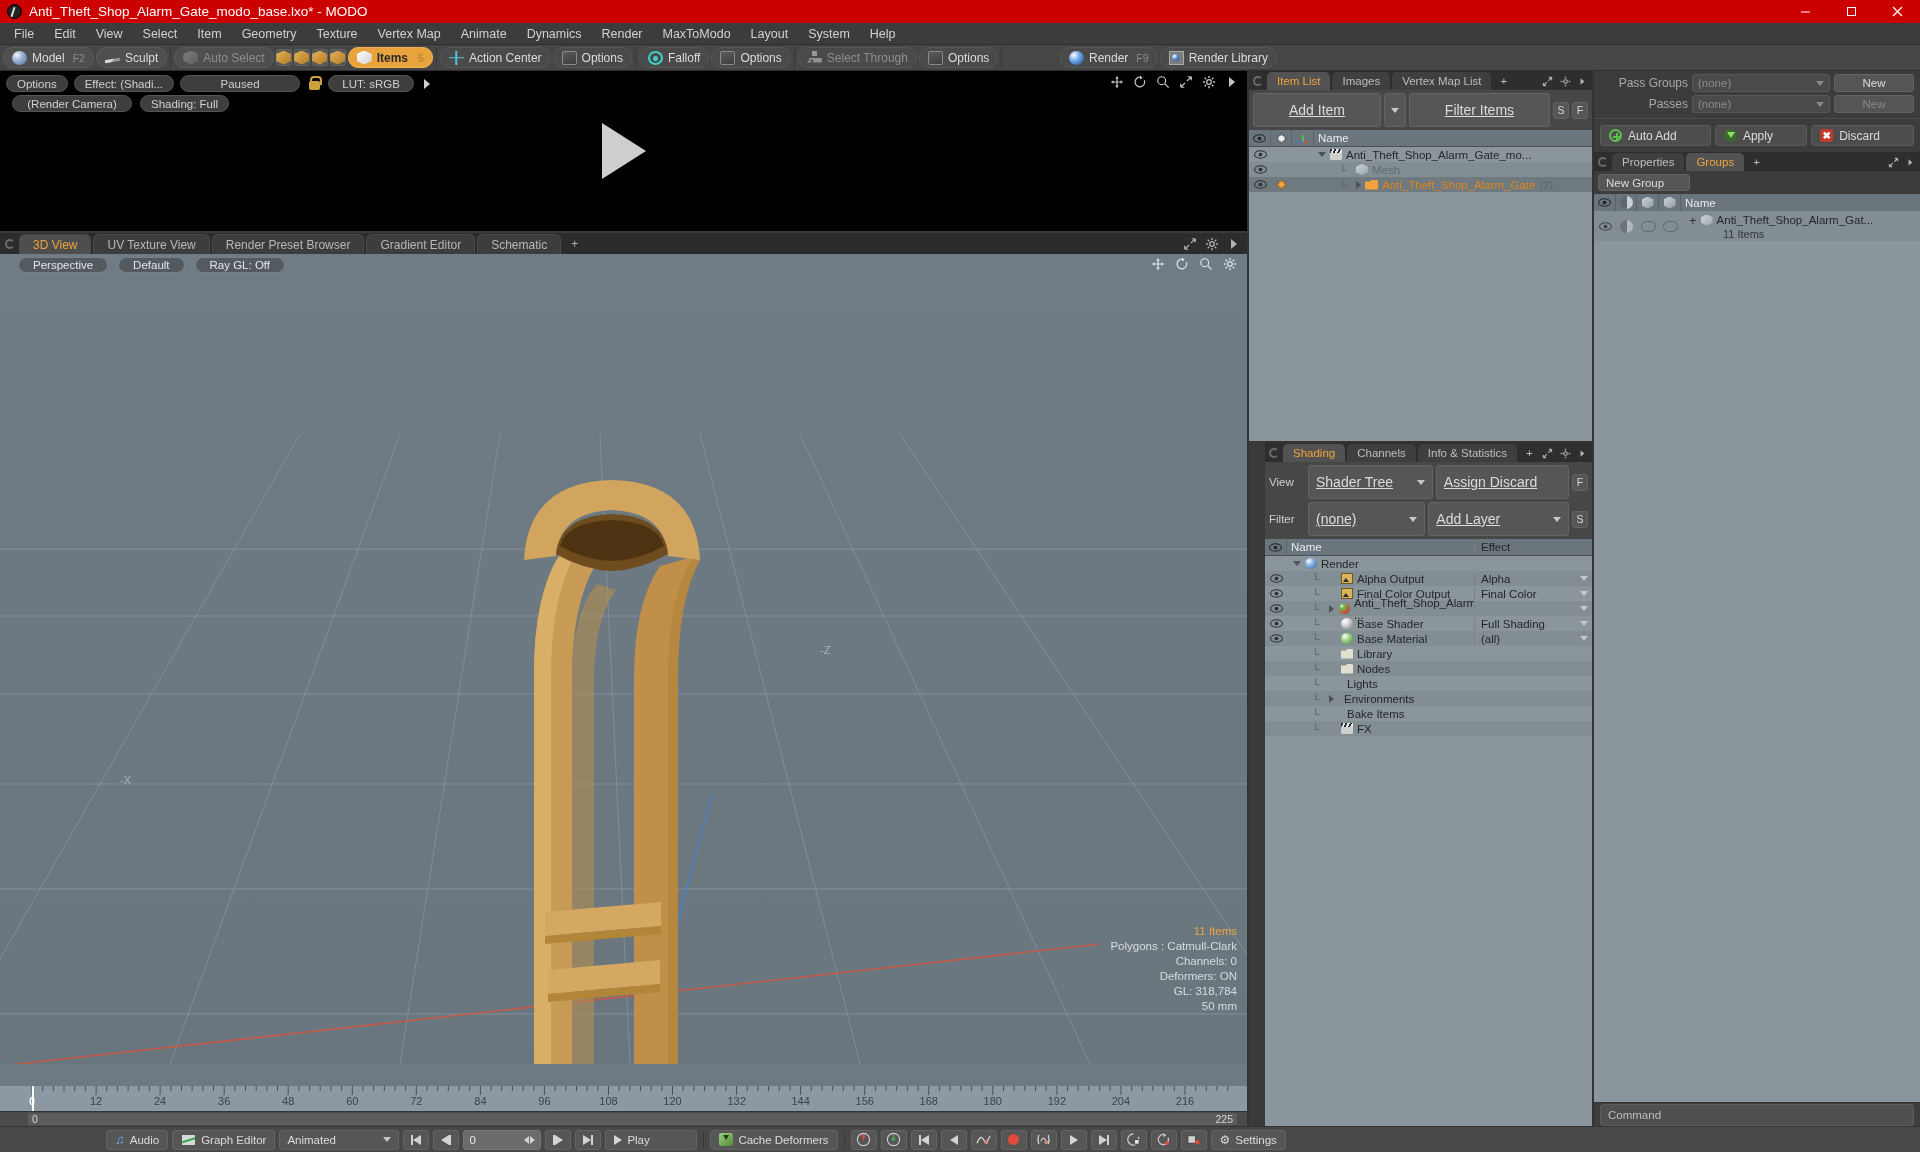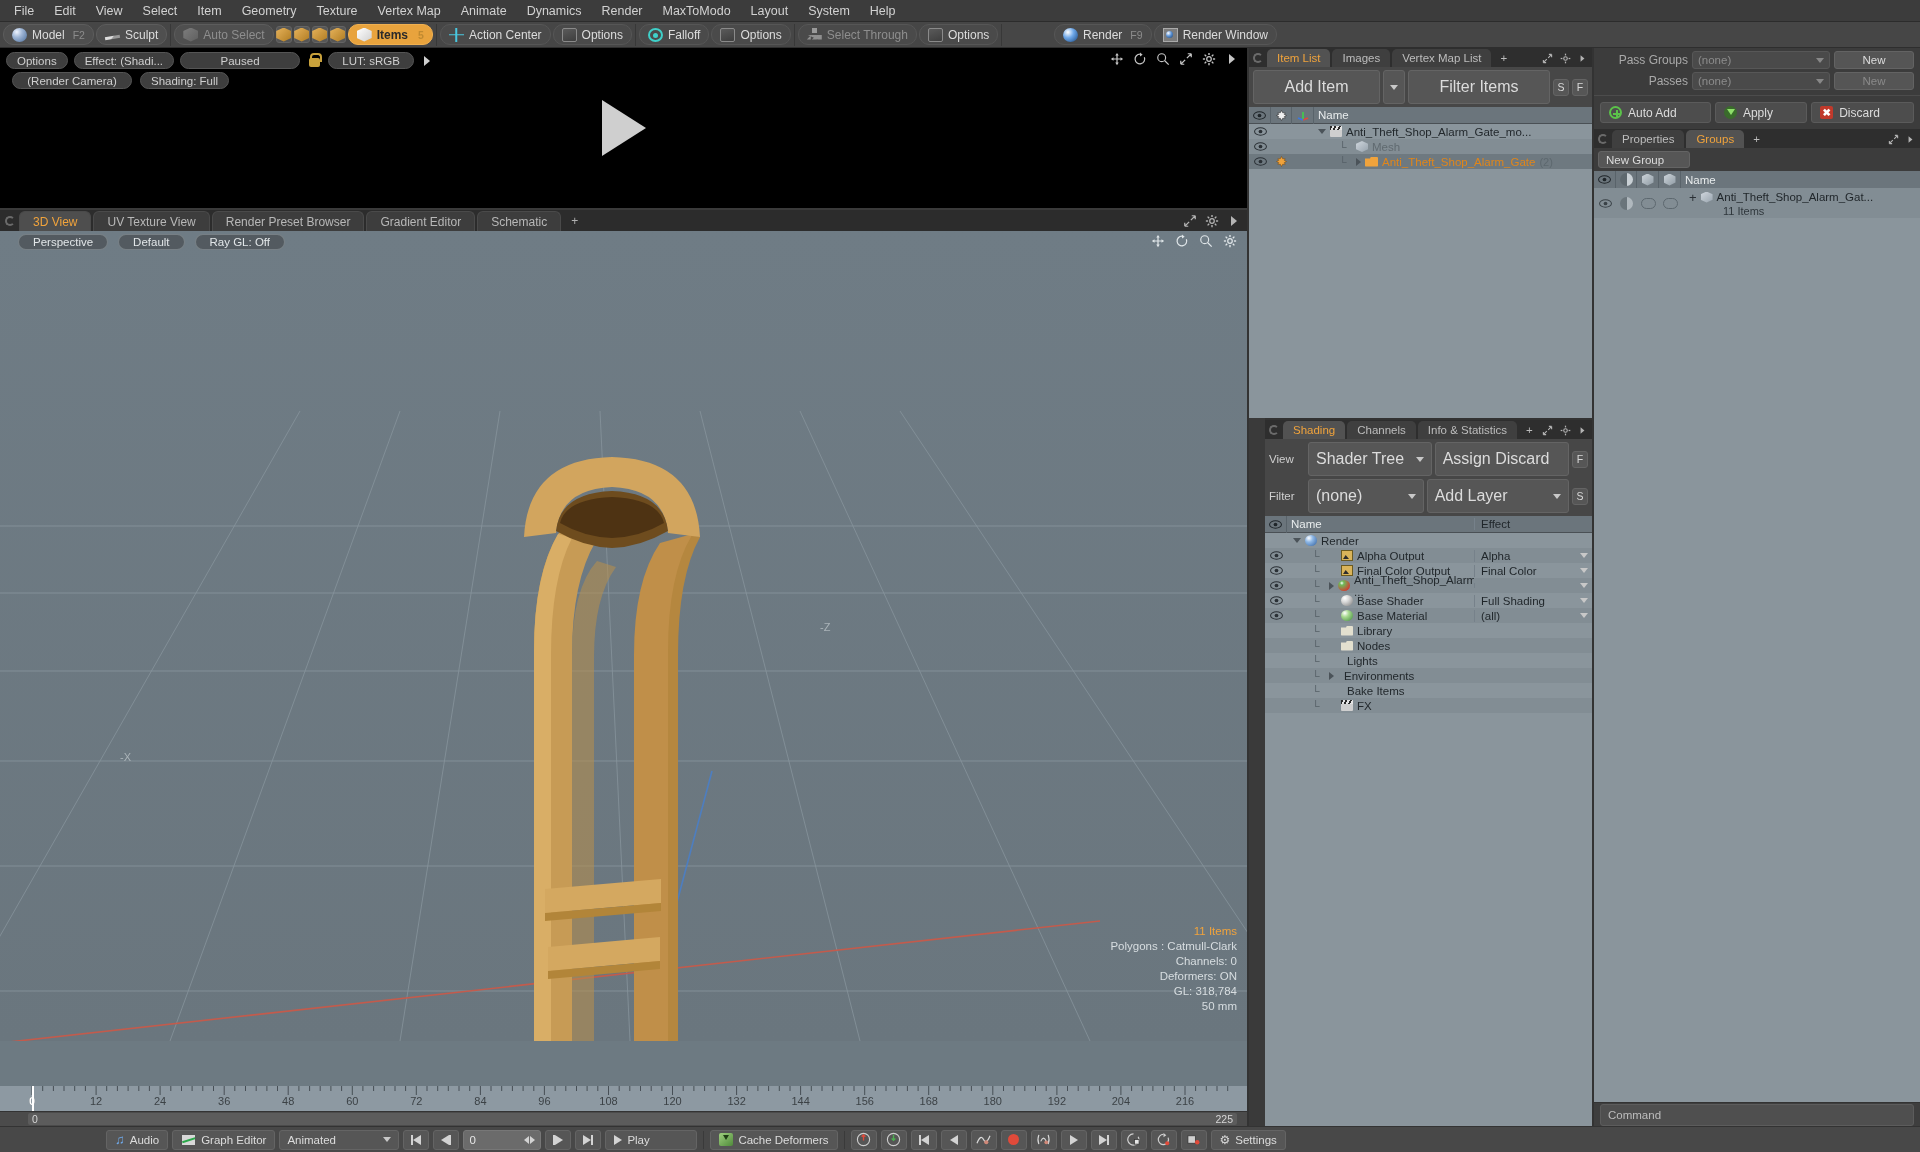--- a/index.html
+++ b/index.html
@@ -145,22 +145,22 @@
   
   .midcol { width: 345px; display:flex; flex-direction:column; background:#3a3a3a; border-left:2px solid #333; min-width:0;}
   .panel { display:flex; flex-direction:column; min-height:0; }
   .panel-tabs { height:19px; background:#2e2e2e; display:flex; align-items:flex-end; position:relative; flex:0 0 19px;}
   .ptab { height:18px; line-height:18px; padding:0 10px; font-size:11.5px; color:#bdbdbd; background:#3f3f3f; border-radius:5px 5px 0 0; margin-right:2px;}
   .ptab.sel { background:#525252; color:#f0a33c; }
   .ptab.plus{ background:transparent; padding:0 7px;}
   .ptab-right { position:absolute; right:5px; bottom:3px; display:flex; gap:7px; align-items:center;}
   .row-ctl { display:flex; align-items:center; gap:3px; padding:3px 4px; background:#474747; flex:0 0 auto;}
   .ctlbtn {
-    height:17px; background:#565656; border:1px solid #646464; border-radius:3px; font-size:16px;
-    color:#dcdcdc; display:flex; align-items:center; padding:16px 7px; white-space:nowrap;
+    height:17px; background:#565656; border:1px solid #646464; border-radius:3px; font-size:14px;
+    color:#dcdcdc; display:flex; align-items:center; padding:16px 7px; white-space:nowrap;text-decoration:underline;
   }
   .ctlbtn.grow { flex:1 1 auto; justify-content:center; }
   .ctl-drop { width:22px; justify-content:center; }
   .caret-d { width:0;height:0;border-left:4px solid transparent;border-right:4px solid transparent;border-top:5px solid #c8c8c8;}
   .sq-btn { width:16px; height:17px; background:#565656; border:1px solid #646464; border-radius:3px; display:flex; align-items:center; justify-content:center; font-size:10.5px; color:#d8d8d8;}
   .lbl-sm { font-size:11.5px; color:#cfcfcf; width:36px; flex:0 0 36px; }
 
   .listhdr { height:17px; background:#6b757c; display:flex; align-items:center; font-size:11.5px; color:#e8eced; flex:0 0 17px; border-bottom:1px solid #4a5055;}
   .lh-cell { border-right:1px solid #59636a; height:17px; display:flex; align-items:center; justify-content:center; }
   .listbody { flex:1 1 auto; background:#8a959c; overflow:hidden; min-height:0; position:relative;}
@@ -234,20 +234,42 @@
   .tri-r { width:0;height:0;border-top:5px solid transparent;border-bottom:5px solid transparent;border-left:8px solid #d3d3d3;}
   .bar-v { width:2px;height:10px;background:#d3d3d3;}
   .tri-l { width:0;height:0;border-top:5px solid transparent;border-bottom:5px solid transparent;border-right:8px solid #d3d3d3;}
   .gear-g { color:#d8d8d8; font-size:12px; }
 </style>
 </head>
 <body>
 
 <div class="app">
 
+  <div class="titlebar">
+    <div class="title-logo"></div>
+    <div class="title-text">Anti_Theft_Shop_Alarm_Gate_modo_base.lxo* - MODO</div>
+    <div class="win-btns">
+      <div class="win-btn">
+        <svg width="11" height="11" viewBox="0 0 11 11">
+            <line x1="1" y1="6" x2="10" y2="6" stroke="#fff" stroke-width="1"></line>
+          </svg>
+      </div>
+      <div class="win-btn">
+        <svg width="11" height="11" viewBox="0 0 11 11">
+            <rect x="1.5" y="1.5" width="8" height="8" fill="none" stroke="#fff" stroke-width="1"></rect>
+          </svg>
+      </div>
+      <div class="win-btn close">
+        <svg width="11" height="11" viewBox="0 0 11 11">
+            <line x1="1" y1="1" x2="10" y2="10" stroke="#fff" stroke-width="1.2"></line>
+            <line x1="10" y1="1" x2="1" y2="10" stroke="#fff" stroke-width="1.2"></line>
+          </svg>
+      </div>
+    </div>
+  </div>
 
   <div class="menubar">
     <div class="menu-item">File</div>
     <div class="menu-item">Edit</div>
     <div class="menu-item">View</div>
     <div class="menu-item">Select</div>
     <div class="menu-item">Item</div>
     <div class="menu-item">Geometry</div>
     <div class="menu-item">Texture</div>
     <div class="menu-item">Vertex Map</div>
@@ -333,21 +355,21 @@
     <div style="flex:1 1 auto;"></div>
 
     <div class="tb-group" style="border-right:none; margin-right:640px;">
       <div class="tb-btn flat">
         <span class="tb-icon icon-blue-ball"></span>
         <span>Render</span>
         <span class="hot">F9</span>
       </div>
       <div class="tb-btn flat">
         <span class="tb-icon icon-rwin"></span>
-        <span>Render Window</span>
+        <span>Render Library</span>
       </div>
     </div>
   </div>
 
   <div class="main">
 
     <div class="leftcol">
 
       <div class="renderpanel">
         <div class="rp-toolbar">

